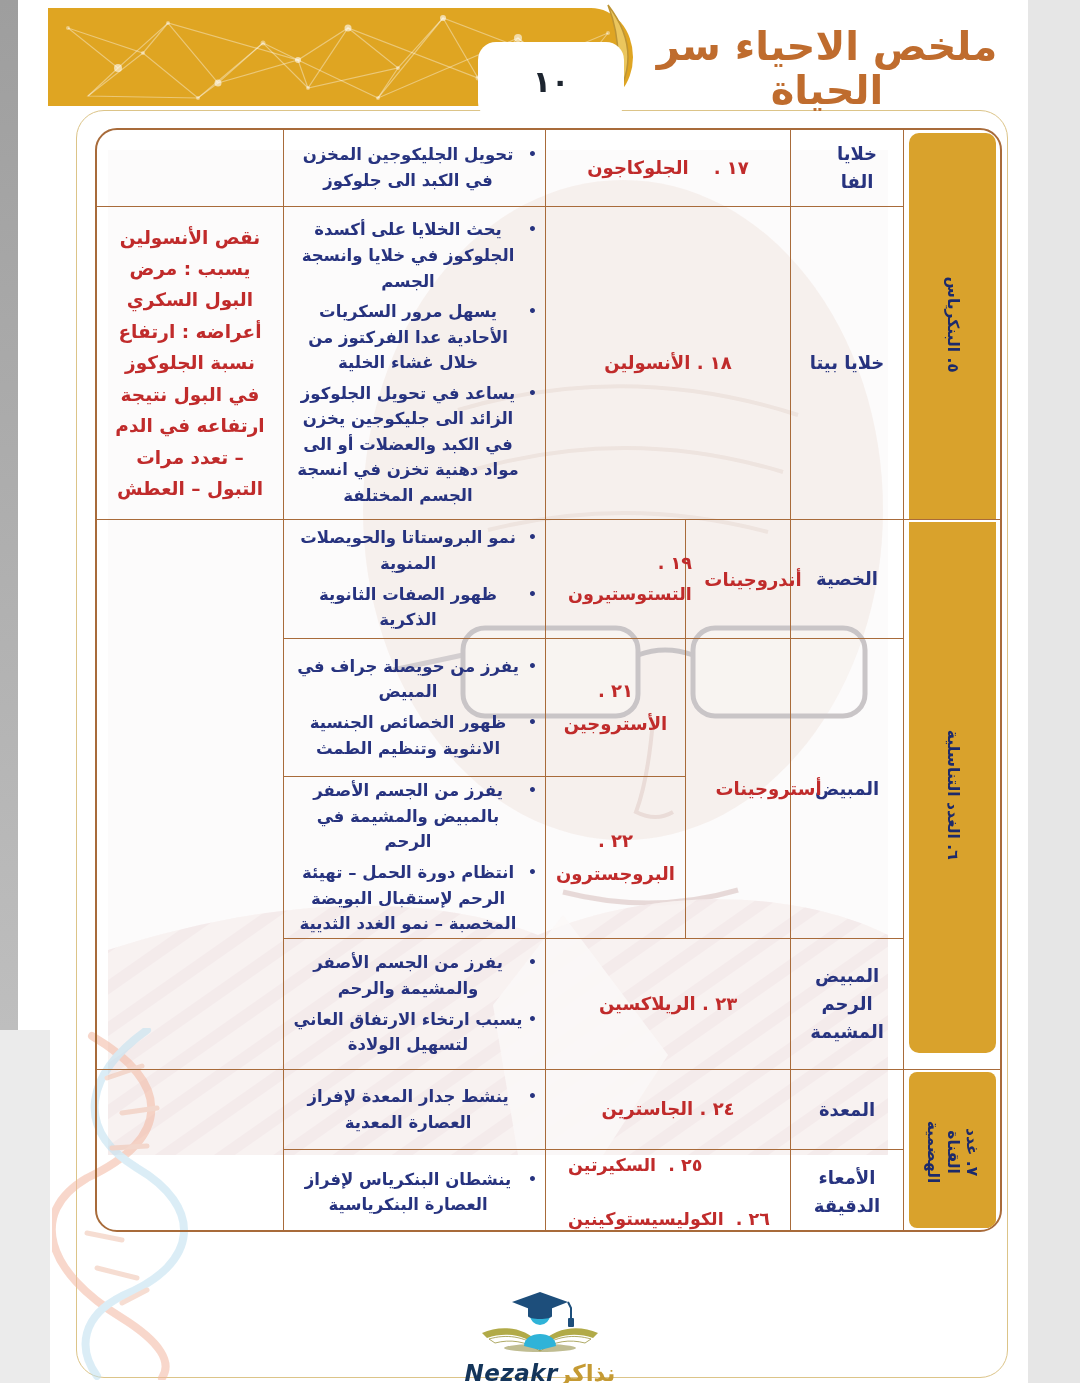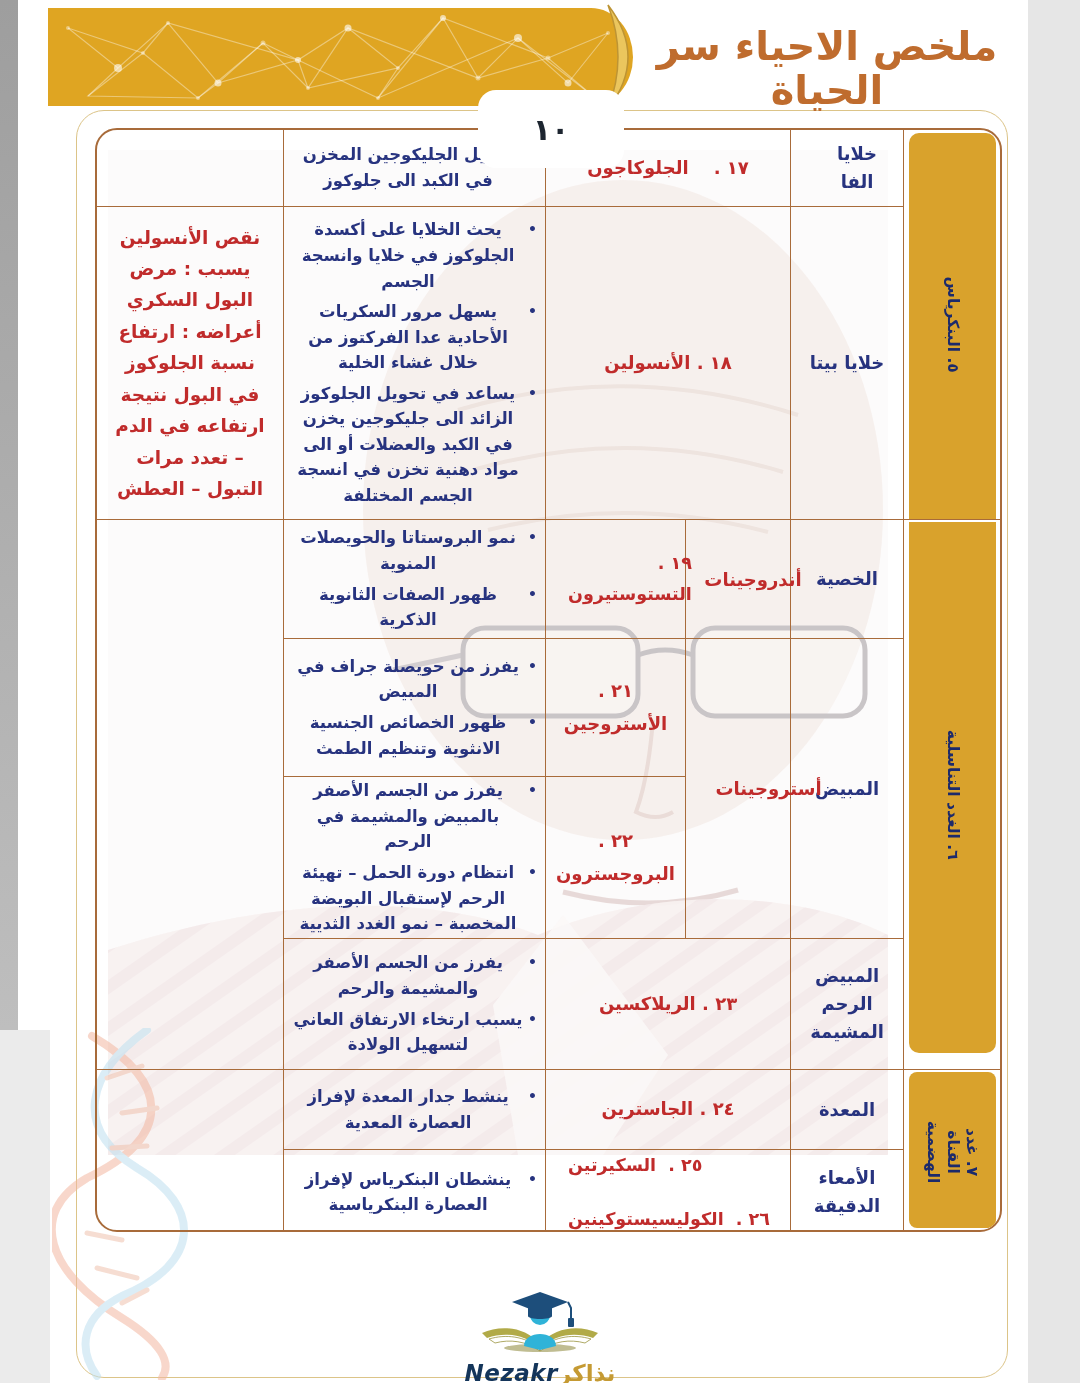--- a/index.html
+++ b/index.html
@@ -17,21 +17,21 @@
            border:1.5px solid #dcc488; border-radius:28px; z-index:1; }
 
   
   .banner { position:absolute; left:48px; top:8px; width:585px; height:98px;
             background:#dfa522; border-top-right-radius:42px 49px;
             border-bottom-right-radius:42px 49px; overflow:hidden; z-index:2; }
   .crescent { position:absolute; left:598px; top:3px; z-index:2; }
   .pagenum { position:absolute; left:478px; top:42px; width:146px; height:78px;
              background:#ffffff; border-radius:18px; z-index:3;
              display:flex; align-items:center; justify-content:center;
-             color:#1d2530; font-size:30px; font-weight:bold; letter-spacing:2px;margin-top:48px; }
+             color:#1d2530; font-size:30px; font-weight:bold; letter-spacing:2px; }
   .title { position:absolute; right:58px; top:24px; width:390px; text-align:center;
            font-size:40px; font-weight:bold; color:#bf6c2e; z-index:2; line-height:1.1;
            text-shadow:0 1px 0 rgba(255,255,255,.6); }
 
   
   .photo { position:absolute; left:108px; top:150px; width:780px; height:1005px; z-index:0; opacity:.5; }
   .dna   { position:absolute; left:52px; top:1028px; width:175px; height:352px; z-index:1; opacity:.55; }
 
   
   .table { position:absolute; left:95px; top:128px; width:907px; height:1104px;

